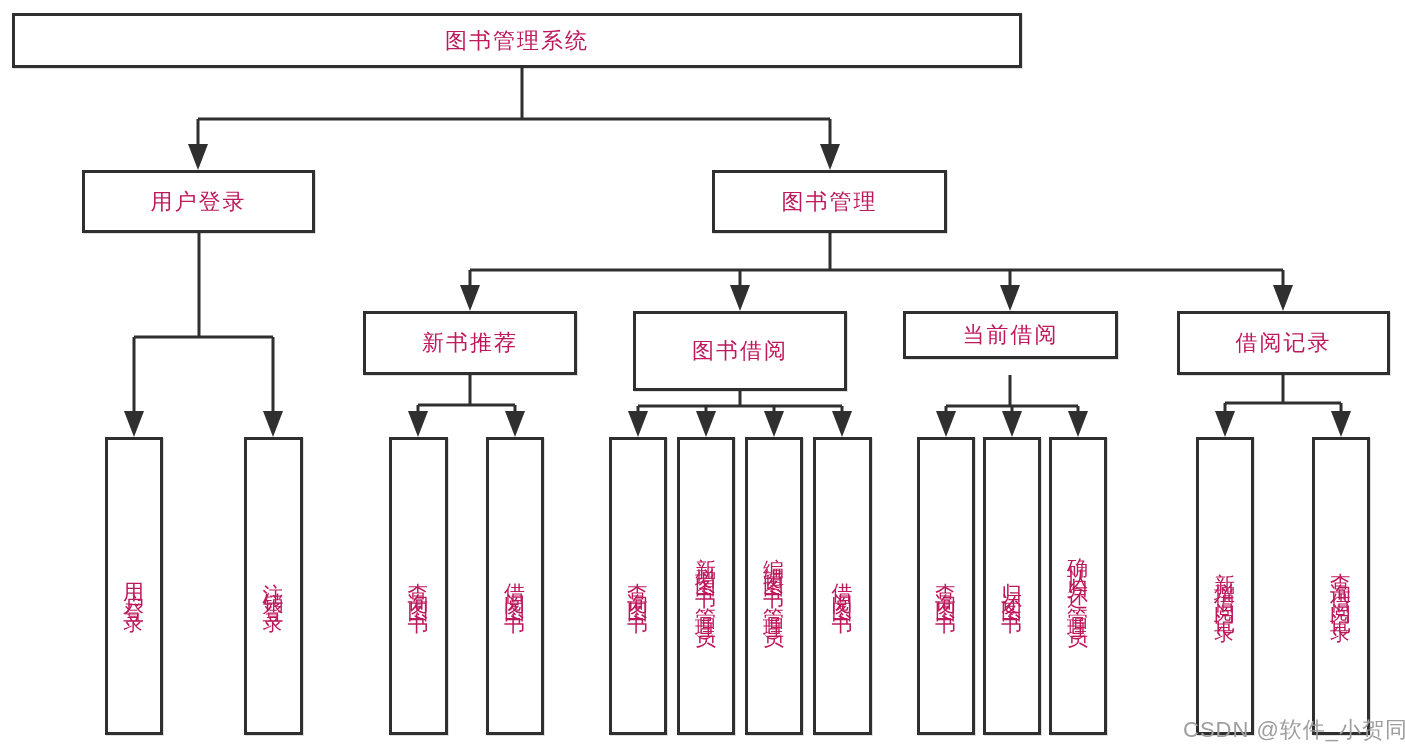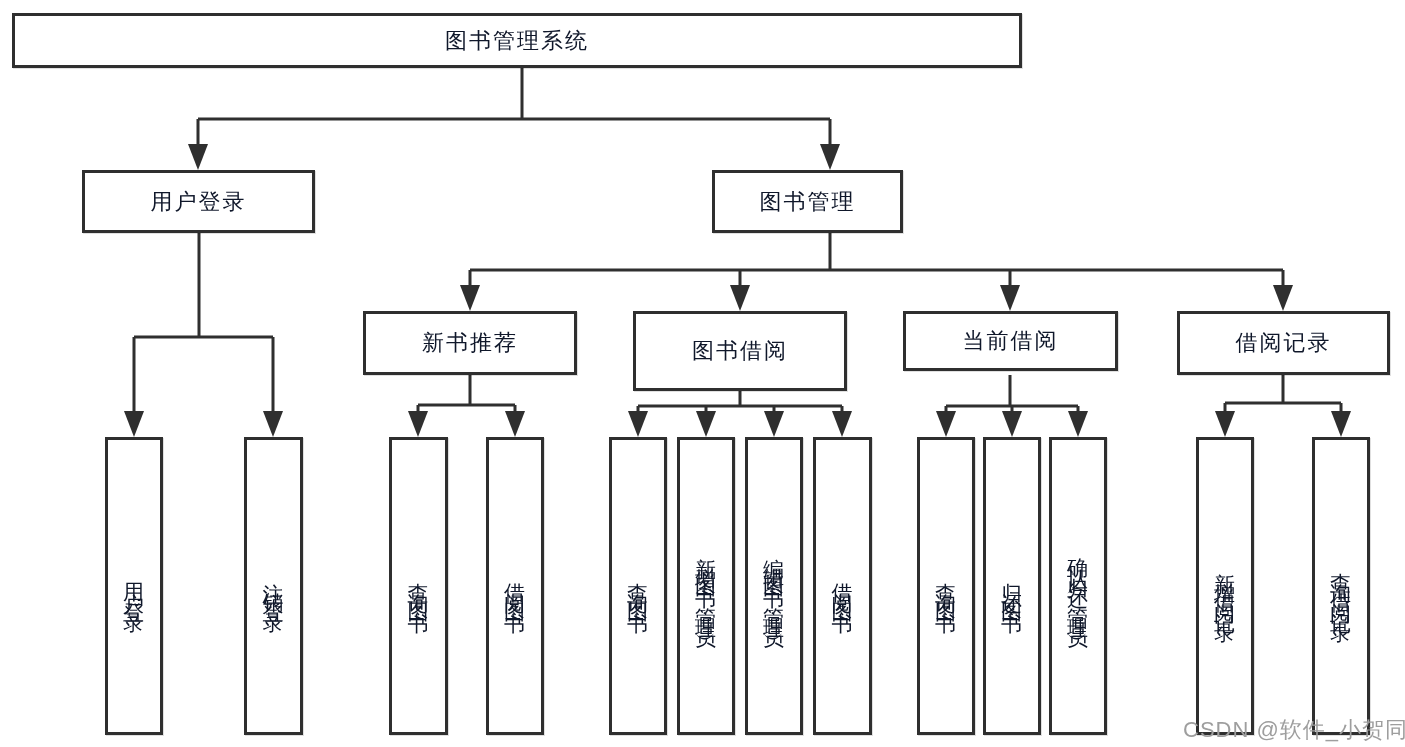--- a/index.html
+++ b/index.html
@@ -23,21 +23,21 @@
     height: 747px;
   }
   .node {
     position: absolute;
     background: #ffffff;
     border: 3px solid #2f2f2f;
     box-sizing: border-box;
     display: flex;
     align-items: center;
     justify-content: center;
-    color: #0f172a;
+    color: #be185d;
     box-shadow: 1px 1px 0 rgba(0,0,0,0.12);
   }
   .node.h {
     font-size: 22px;
     letter-spacing: 2px;
     white-space: nowrap;
   }
   .node.v {
     font-size: 21px;
   }
@@ -103,31 +103,31 @@
     </g>
   </svg>
 
   <div class="node h" style="left:12px; top:13px; width:1010px; height:55px;">
     <span>图书管理系统</span>
   </div>
 
   <div class="node h" style="left:82px; top:170px; width:233px; height:63px;">
     <span>用户登录</span>
   </div>
-  <div class="node h" style="left:712px; top:170px; width:191px; height:63px;">
+  <div class="node h" style="left:712px; top:170px; width:235px; height:63px;">
     <span>图书管理</span>
   </div>
 
   <div class="node h" style="left:363px; top:311px; width:214px; height:64px;">
     <span>新书推荐</span>
   </div>
   <div class="node h" style="left:633px; top:311px; width:214px; height:80px;">
     <span>图书借阅</span>
   </div>
-  <div class="node h" style="left:903px; top:311px; width:215px; height:60px;">
+  <div class="node h" style="left:903px; top:311px; width:215px; height:48px;">
     <span>当前借阅</span>
   </div>
   <div class="node h" style="left:1177px; top:311px; width:213px; height:64px;justify-content:center;">
     <span>借阅记录</span>
   </div>
 
   <div class="node v" style="left:105px; top:437px; width:58px; height:298px;">
     <span class="vtxt">用户登录</span>
   </div>
   <div class="node v" style="left:244px; top:437px; width:59px; height:298px;">

